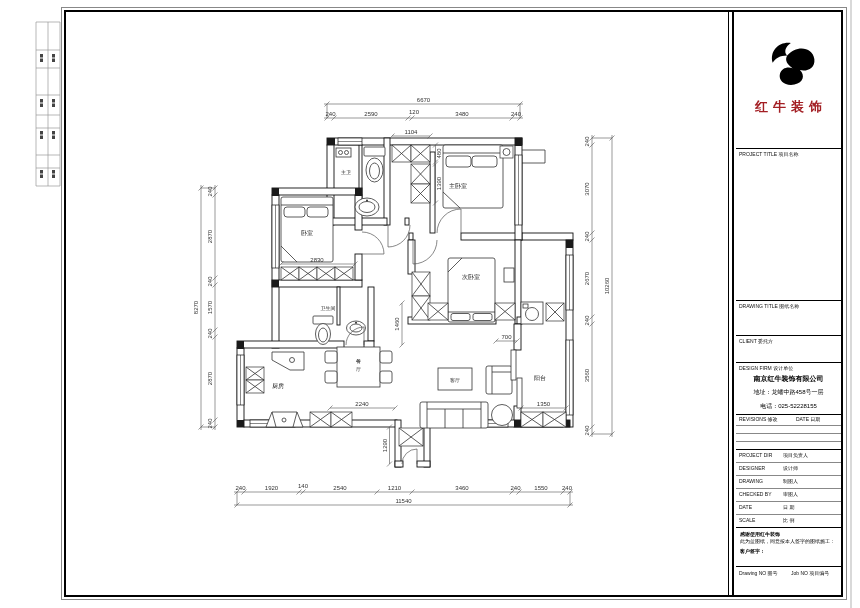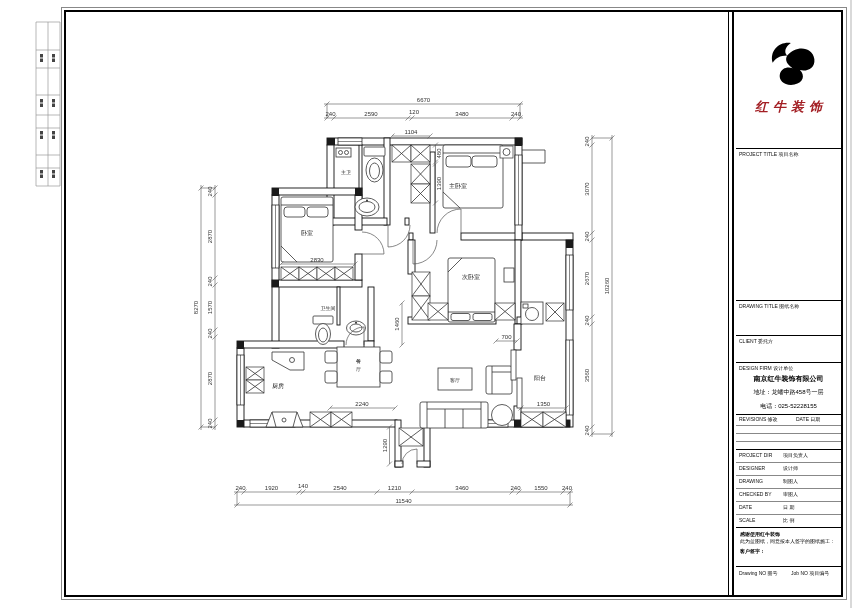--- a/index.html
+++ b/index.html
@@ -12,21 +12,21 @@
   #right-shadow{left:850px;top:0;width:2px;height:608px;background:#d9d9d9;}
   
   #tb-thin-div{left:728px;top:10px;width:1px;height:585px;background:#000;}
   #tb-div{left:732px;top:10px;width:2px;height:585px;background:#000;}
   #title-block{left:736px;top:10px;width:105px;height:585px;}
   .tb-line{position:absolute;left:0;width:105px;height:1px;background:#000;}
   .tb-line.thin{background:#888;}
   .tb-label{position:absolute;font-size:5px;color:#111;white-space:nowrap;}
   .tb-row-en{display:inline-block;width:44px;font-size:5px;color:#111;}
   .tb-row-zh{font-size:5px;color:#111;}
-  #logo-wrap{position:absolute;left:0;top:22px;width:105px;text-align:center;font-style:italic;}
+  #logo-wrap{position:absolute;left:0;top:22px;width:105px;text-align:center;}
   #logo-text{margin-top:4px;font-size:13px;font-weight:bold;letter-spacing:5px;color:#a31f24;
              padding-left:5px;}
   .company{position:absolute;left:0;width:105px;text-align:center;color:#000;}
   .note{position:absolute;left:4px;width:98px;font-size:5px;color:#000;line-height:7px;}
   
   svg text{font-family:"Liberation Sans",sans-serif;}
   .w{fill:#ffffff;stroke:#111;stroke-width:0.9;}
   .p{fill:#1a1a1a;stroke:none;}
   .wn{fill:#ffffff;stroke:#111;stroke-width:0.7;}
   .wnl{stroke:#111;stroke-width:0.5;}

